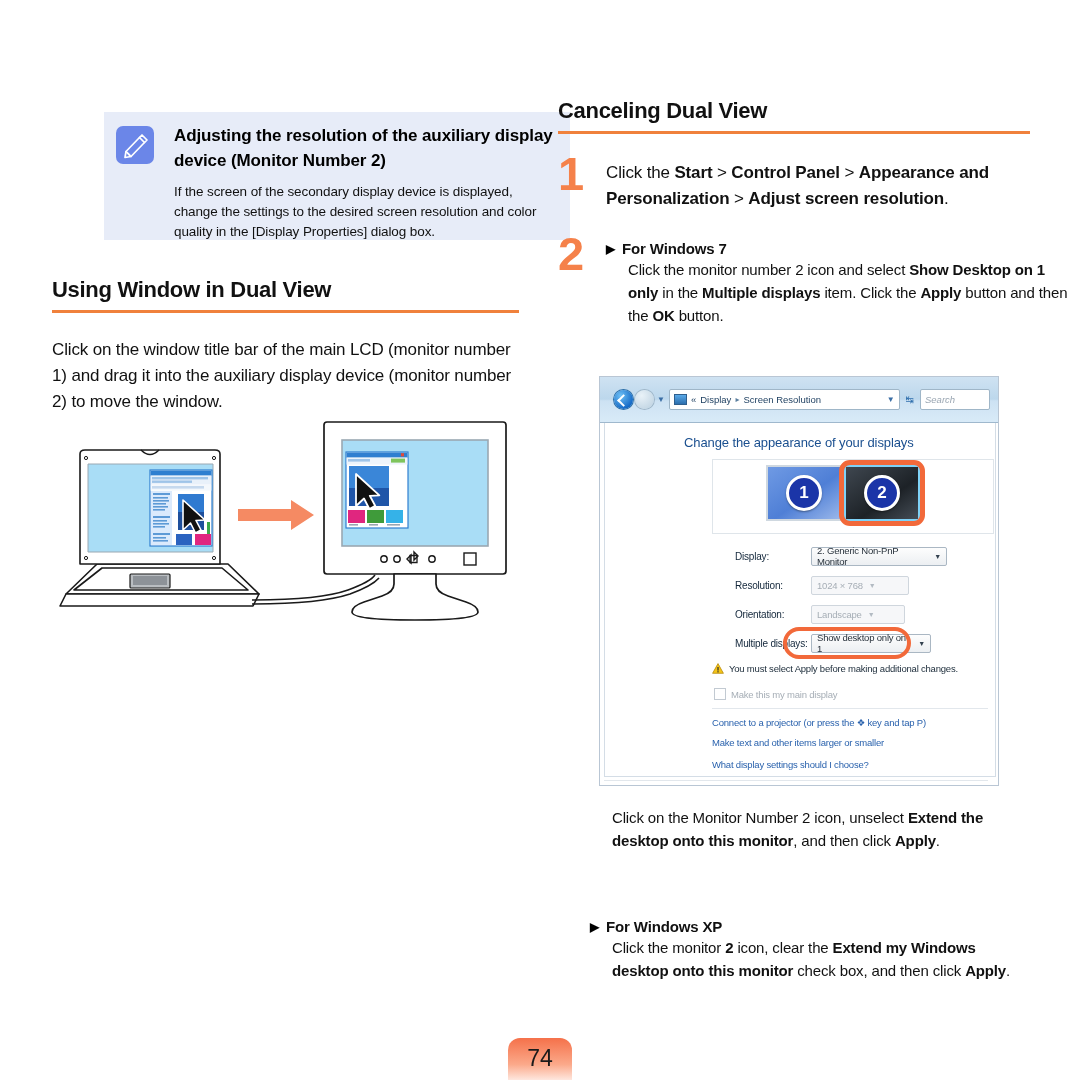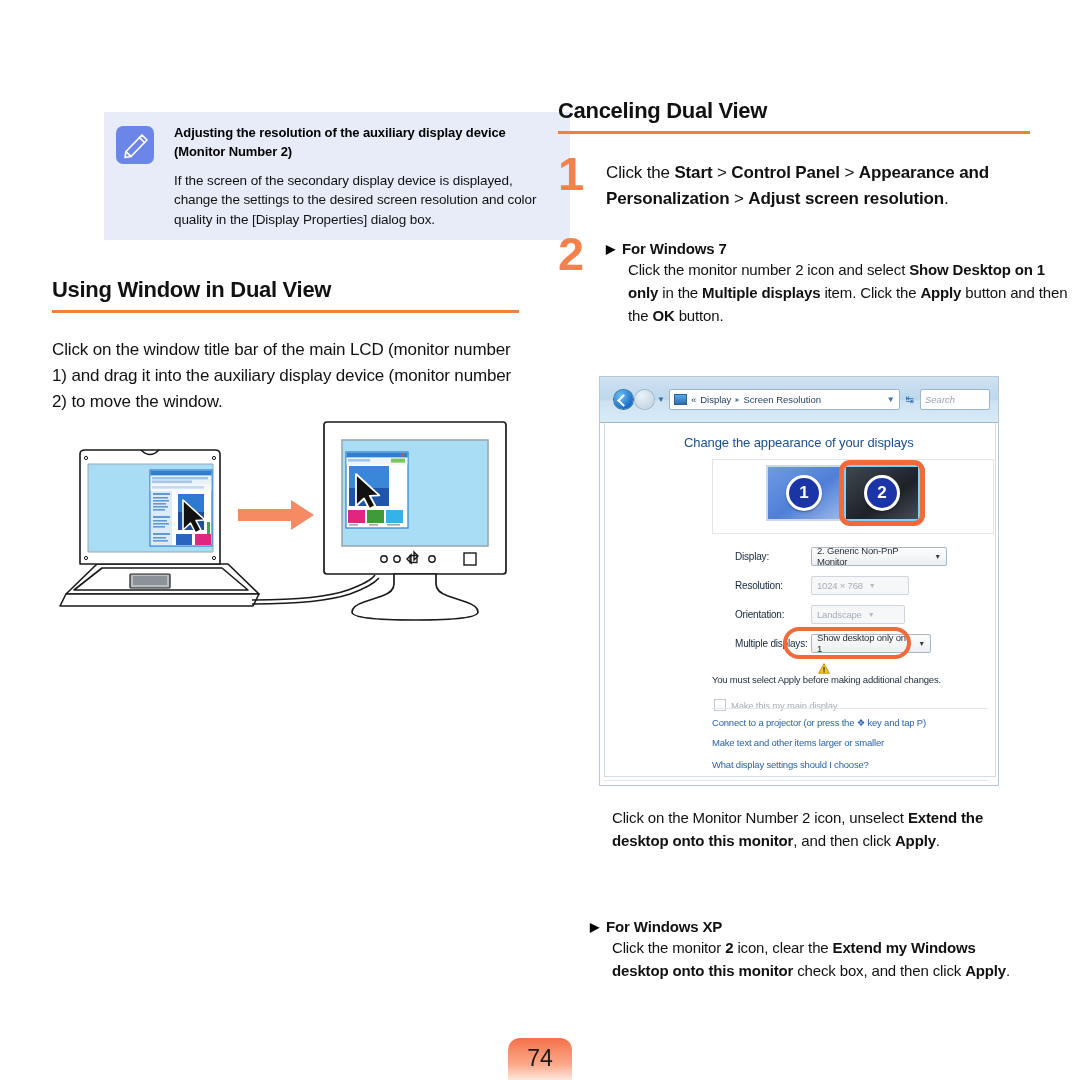--- a/index.html
+++ b/index.html
@@ -18,21 +18,21 @@
   .note-box{
     position:absolute;left:52px;top:112px;width:466px;height:128px;
     background:#e7ecf8;box-sizing:border-box;padding:12px 14px 12px 12px;
   }
   .note-icon{
     position:absolute;left:12px;top:14px;width:38px;height:38px;border-radius:7px;
     background:#6b86e8;
   }
   .note-body{margin-left:58px;}
   .note-title{
-    font-size:13px;font-weight:bold;line-height:1.45;color:#000;letter-spacing:-0.1px;
+    font-size:17px;font-weight:bold;line-height:1.45;color:#000;letter-spacing:-0.1px;
   }
   .note-text{
     margin-top:9px;font-size:13.5px;line-height:1.46;color:#111;letter-spacing:-0.1px;
   }
 
   
   .sec-head{font-size:22px;font-weight:bold;letter-spacing:-0.3px;color:#111;}
   .sec-rule{height:3px;background:#f0813c;margin-top:7px;}
 
   .body-text{font-size:17px;line-height:1.52;color:#111;letter-spacing:-0.15px;}
@@ -112,21 +112,21 @@
   .flabel{width:76px;flex:0 0 auto;letter-spacing:-0.2px;padding-left:23px;}
   .fctrl{
     height:17px;border:1px solid #aab7c3;border-radius:2px;
     background:linear-gradient(180deg,#fdfdfd,#eceff2);
     display:flex;align-items:center;padding:0 5px;font-size:9.5px;color:#27313b;letter-spacing:-0.2px;
   }
   .fctrl.disabled{border-color:#cfd6dd;background:#f6f7f9;color:#a6aeb6;}
   .fcaret{margin-left:6px;font-size:7px;color:#33414f;}
   .fctrl.disabled .fcaret{color:#b3bbc3;}
 
-  .warnrow{position:absolute;left:112px;display:flex;align-items:center;font-size:9.5px;color:#1a2a38;letter-spacing:-0.2px;flex-direction:column;}
+  .warnrow{position:absolute;left:112px;display:flex;align-items:center;font-size:9.5px;color:#1a2a38;letter-spacing:-0.2px;}
   .warn-ico{width:12px;height:11px;margin-right:5px;flex:0 0 auto;}
   .chkrow{position:absolute;left:114px;display:flex;align-items:center;font-size:9.5px;color:#a6aeb6;letter-spacing:-0.2px;}
   .chkbox{width:10px;height:10px;border:1px solid #c2cad2;background:#fff;margin-right:5px;flex:0 0 auto;}
   .hr-line{position:absolute;left:112px;right:10px;height:1px;background:#e2e7ec;}
   .wlink{position:absolute;left:112px;font-size:9.5px;color:#2a62ad;letter-spacing:-0.2px;}
 
   
   .pagenum{
     position:absolute;left:508px;top:1038px;width:64px;height:48px;
     border-radius:12px 12px 0 0;
@@ -377,21 +377,21 @@
       <span class="warn-ico">
         <svg width="12" height="11" viewBox="0 0 12 11">
             <path d="M6 0.6 11.4 10.3 0.6 10.3Z" fill="#f5c518" stroke="#b8890a" stroke-width="0.8"></path>
             <rect x="5.4" y="4" width="1.2" height="3.6" fill="#2b2b2b"></rect>
             <rect x="5.4" y="8.2" width="1.2" height="1.2" fill="#2b2b2b"></rect>
           </svg>
       </span>
       <span>You must select Apply before making additional changes.</span>
     </div>
 
-    <div class="chkrow" style="top:322px;justify-content:center;">
+    <div class="chkrow" style="top:311px;justify-content:center;">
       <span class="chkbox"></span>
       <span>Make this my main display</span>
     </div>
 
     <div class="hr-line" style="top:331px;"></div>
 
     <div class="wlink" style="top:340px;">Connect to a projector (or press the ❖ key and tap P)</div>
     <div class="wlink" style="top:360px;">Make text and other items larger or smaller</div>
     <div class="wlink" style="top:382px;">What display settings should I choose?</div>
 

